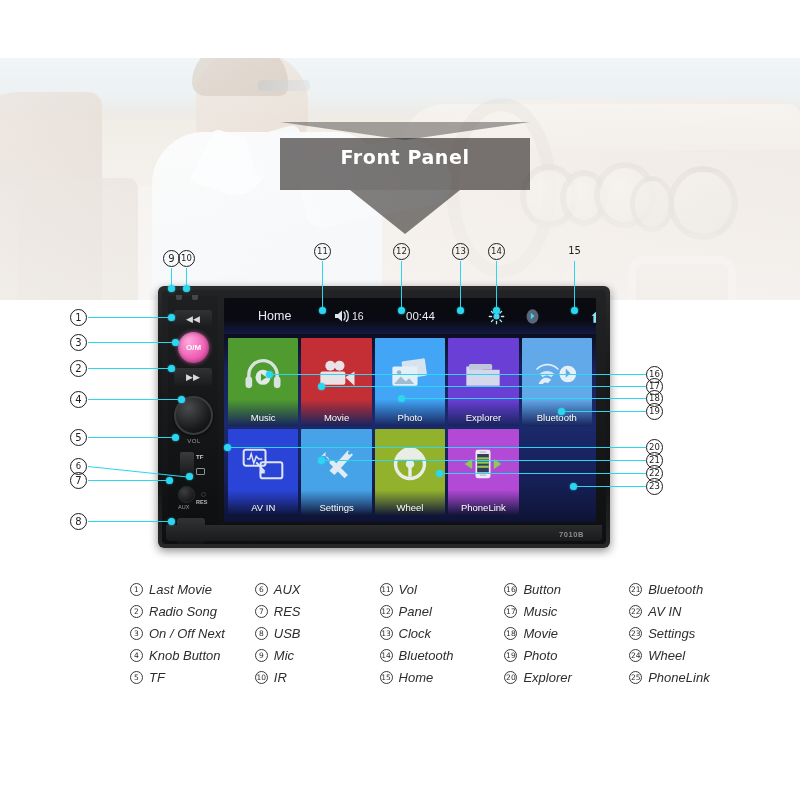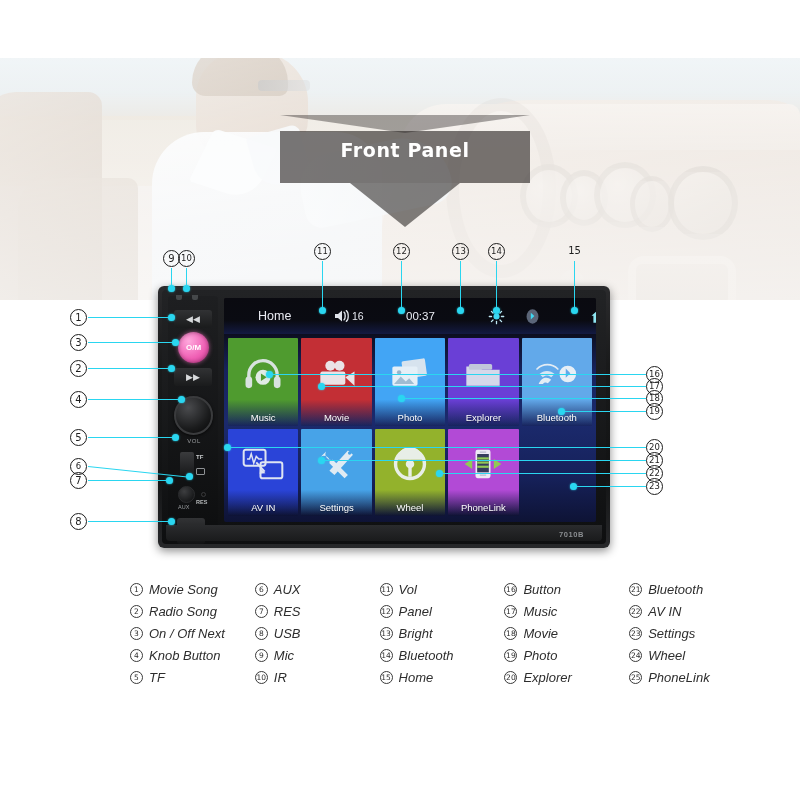--- a/index.html
+++ b/index.html
@@ -131,21 +131,21 @@
   }
   
   .veil {
     position:absolute; inset:0;
     background: linear-gradient(180deg, rgba(255,255,255,.42) 0%, rgba(255,255,255,.50) 40%, rgba(255,255,255,.70) 100%);
   }
 
   
   #banner {
     position: absolute;
-    left: 280px; top: 115px;
+    left: 280px; top: 122px;
     width: 250px; height: 112px;
     pointer-events: none;
   }
   .bnr-bar {
     position:absolute; left:0; top:16px; width:250px; height:52px;
     background: rgba(40,36,34,.62);
   }
   .bnr-tri {
     position:absolute; left:70px; top:68px; width:0; height:0;
     border-left: 55px solid transparent;
@@ -422,21 +422,21 @@
 
           <div class="sb-item sb-vol">
             <svg width="16" height="14" viewBox="0 0 16 14">
               <path class="ico-w" d="M1 5h3l4-3.5v11L4 9H1z"></path>
               <path d="M10 3.2c1.6 1 1.6 6.6 0 7.6" stroke="#dfe3ea" stroke-width="1.4" fill="none" stroke-linecap="round"></path>
               <path d="M12.3 1.6c2.6 1.8 2.6 9 0 10.8" stroke="#dfe3ea" stroke-width="1.3" fill="none" stroke-linecap="round"></path>
             </svg>
             <span class="num">16</span>
           </div>
 
-          <div class="sb-item sb-clock">00:37</div>
+          <div class="sb-item sb-clock">00:44</div>
 
           <div class="sb-item sb-bright">
             <svg width="17" height="17" viewBox="0 0 20 20">
               <circle cx="10" cy="10" r="3.6" fill="#3fd8f2"></circle>
               <g stroke="#bfe9f5" stroke-width="1.5" stroke-linecap="round">
                 <line x1="10" y1="1.5" x2="10" y2="4.2"></line>
                   <line x1="10" y1="15.8" x2="10" y2="18.5"></line>
                 <line x1="1.5" y1="10" x2="4.2" y2="10"></line>
                   <line x1="15.8" y1="10" x2="18.5" y2="10"></line>
                 <line x1="4" y1="4" x2="5.9" y2="5.9"></line>
@@ -676,21 +676,21 @@
 
   <div class="cnum small" style="left:646px; top:478px;">23</div>
   <div class="lead" style="left:572px; top:486px; width:74px;"></div>
   <div class="dot" style="left:570px; top:483px;"></div>
 
   <div id="legend">
 
     <div class="lcol">
       <div class="lrow">
           <span class="lnum">1</span>
-          <span class="ltext">Movie Song</span>
+          <span class="ltext">Last Movie</span>
         </div>
       <div class="lrow">
           <span class="lnum">2</span>
           <span class="ltext">Radio Song</span>
         </div>
       <div class="lrow">
           <span class="lnum">3</span>
           <span class="ltext">On / Off Next</span>
         </div>
       <div class="lrow">
@@ -730,21 +730,21 @@
       <div class="lrow">
           <span class="lnum">11</span>
           <span class="ltext">Vol</span>
         </div>
       <div class="lrow">
           <span class="lnum">12</span>
           <span class="ltext">Panel</span>
         </div>
       <div class="lrow">
           <span class="lnum">13</span>
-          <span class="ltext">Bright</span>
+          <span class="ltext">Clock</span>
         </div>
       <div class="lrow">
           <span class="lnum">14</span>
           <span class="ltext">Bluetooth</span>
         </div>
       <div class="lrow">
           <span class="lnum">15</span>
           <span class="ltext">Home</span>
         </div>
     </div>

